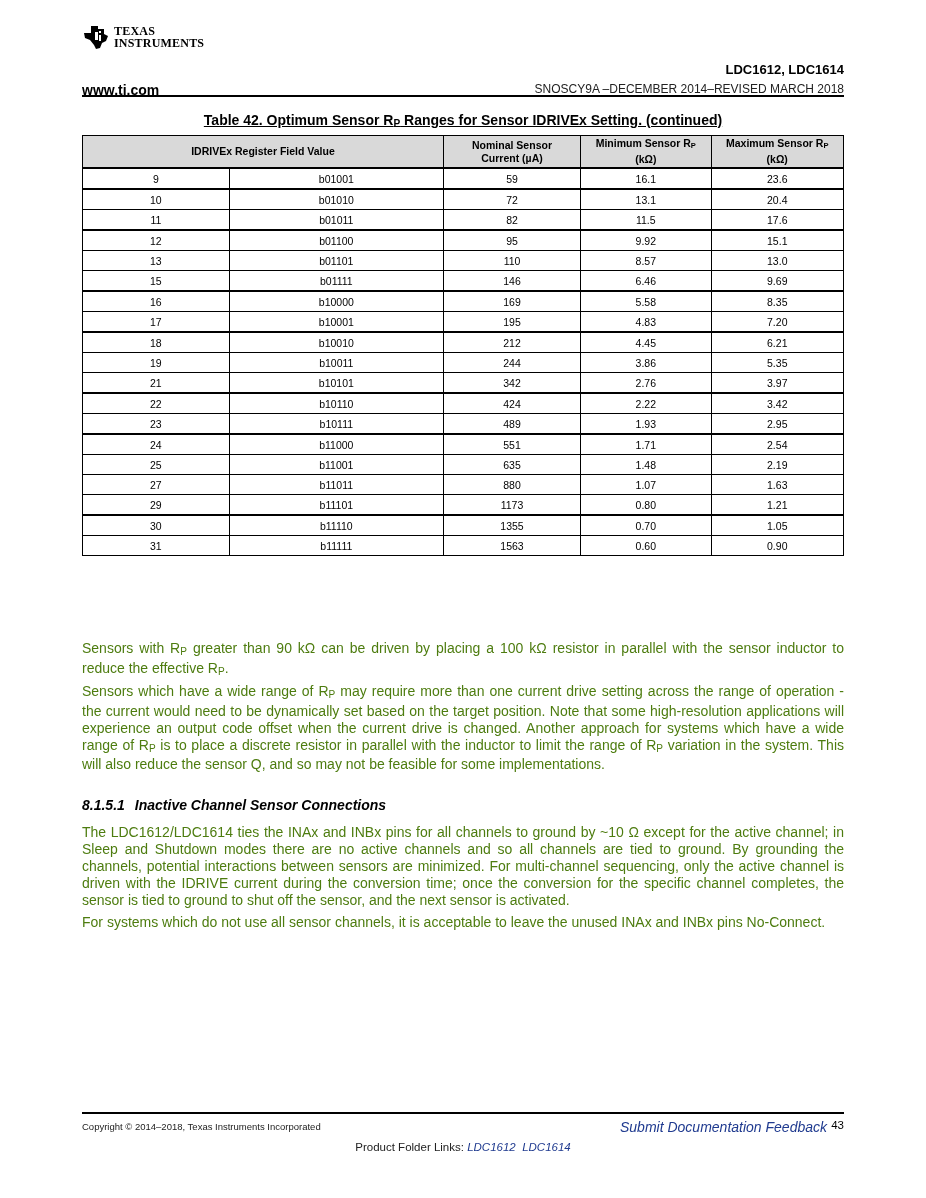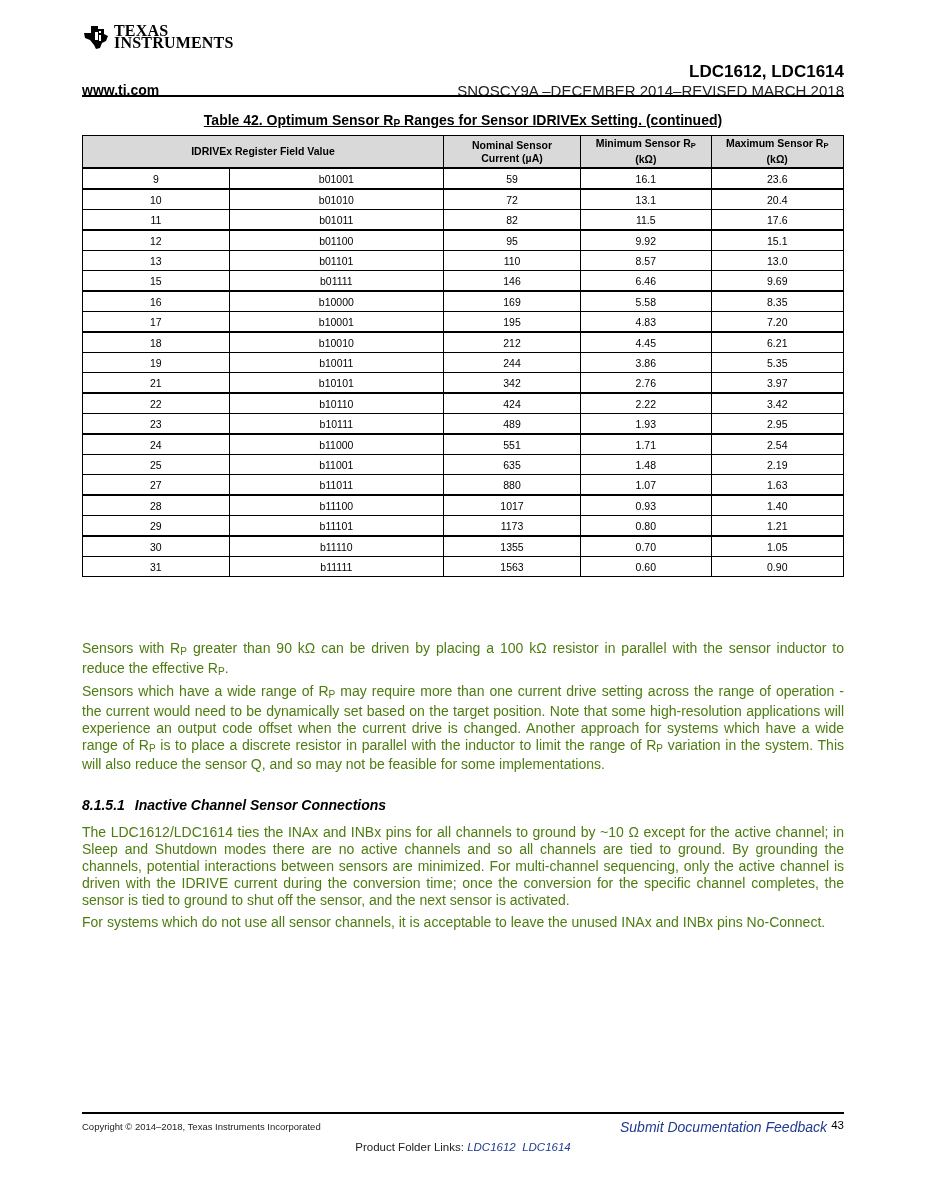--- a/index.html
+++ b/index.html
@@ -1,22 +1,22 @@
 <!DOCTYPE html>
 <html><head>
   <meta charset="utf-8">
   <style>
     html, body { margin: 0; padding: 0; background: #ffffff; }
     body { width: 926px; height: 1198px; position: relative; font-family: "Liberation Sans", sans-serif; color: #000; overflow: hidden; }
     .logo { position: absolute; left: 82px; top: 24px; display: flex; align-items: center; }
     .logo svg { display: block; }
-    .logo-text { margin-left: 4px; font-family: "Liberation Serif", serif; font-weight: bold; line-height: 12px; font-size: 16px; letter-spacing: 0.2px; }
+    .logo-text { margin-left: 4px; font-family: "Liberation Serif", serif; font-weight: bold; line-height: 12px; font-size: 12px; letter-spacing: 0.2px; }
     .site { position: absolute; left: 82px; top: 82px; font-size: 14px; font-weight: bold; }
-    .parts { position: absolute; right: 82px; top: 62px; font-size: 17px; font-weight: bold; }
-    .docid { position: absolute; right: 82px; top: 82px; font-size: 15px; color: #222; }
+    .parts { position: absolute; right: 82px; top: 62px; font-size: 13px; font-weight: bold; }
+    .docid { position: absolute; right: 82px; top: 82px; font-size: 12px; color: #222; }
     .hrule { position: absolute; left: 82px; width: 762px; height: 2px; background: #000; }
     .table-title { position: absolute; left: 82px; width: 762px; top: 112px; text-align: center; font-size: 14px; font-weight: bold; text-decoration: underline; }
     sub.rp { font-size: 0.72em; vertical-align: -0.15em; }
     table { position: absolute; left: 82px; top: 135px; width: 762px; border-collapse: collapse; font-size: 10.5px; }
     th { background: #d9d9d9; font-weight: bold; font-size: 10.5px; height: 31px; border: 1px solid #000; padding: 0 2px; line-height: 13px; }
     td { border: 1px solid #000; text-align: center; height: 19px; padding: 0; }
     tr.strong td { border-top: 2px solid #000; }
     .c1 { width: 150px; } .c2 { width: 219px; } .c3 { width: 135px; } .c4 { width: 128px; } .c5 { width: 130px; }
     .para { position: absolute; left: 82px; width: 762px; font-size: 14px; line-height: 17px; text-align: justify; color: #4d7c0f; }
     .section { position: absolute; left: 82px; top: 797px; font-size: 14px; font-weight: bold; font-style: italic; }
@@ -165,27 +165,20 @@
         <td class="c4">1.48</td>
         <td class="c5">2.19</td>
       </tr>
       <tr>
         <td class="c1">27</td>
         <td class="c2">b11011</td>
         <td class="c3">880</td>
         <td class="c4">1.07</td>
         <td class="c5">1.63</td>
       </tr>
-      <tr class="strong">
-        <td class="c1">28</td>
-        <td class="c2">b11100</td>
-        <td class="c3">1017</td>
-        <td class="c4">0.93</td>
-        <td class="c5">1.40</td>
-      </tr>
       <tr>
         <td class="c1">29</td>
         <td class="c2">b11101</td>
         <td class="c3">1173</td>
         <td class="c4">0.80</td>
         <td class="c5">1.21</td>
       </tr>
       <tr class="strong">
         <td class="c1">30</td>
         <td class="c2">b11110</td>

